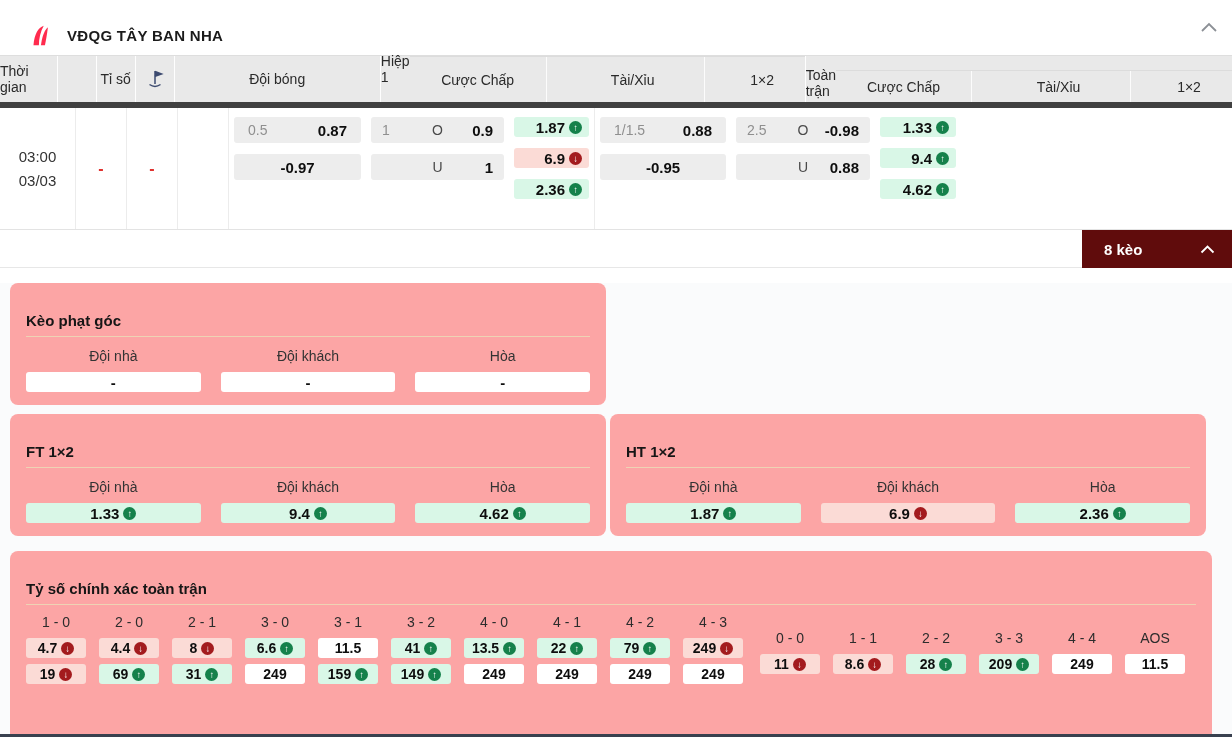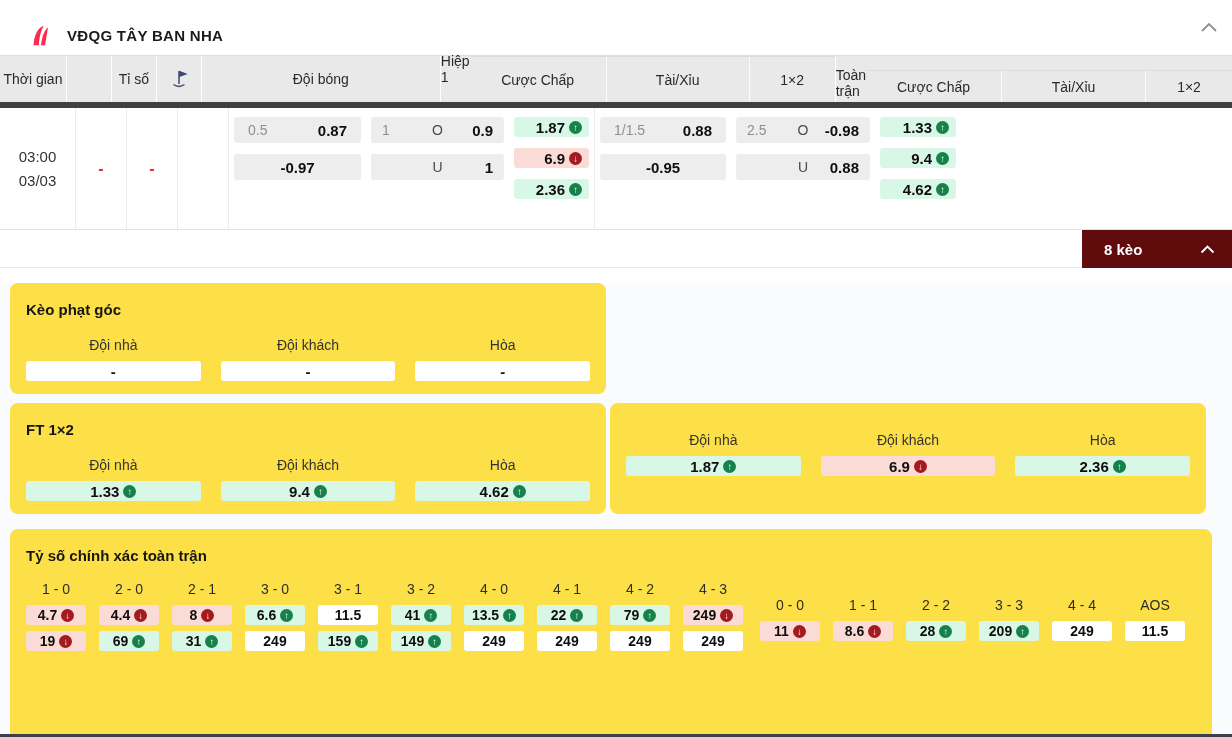--- a/index.html
+++ b/index.html
@@ -11,21 +11,21 @@
   .league-title { font-size:15px; font-weight:700; color:#1b1b1b; margin-left:13px; letter-spacing:.3px; }
   .league-collapse { position:absolute; right:14px; top:19px; cursor:pointer; }
 
   
   .thead { display:flex; height:53px; background:#e9e9e9; border-top:1px solid #dedede; border-bottom:6px solid #404040; color:#2a2a2a; font-size:14px; }
   .hcell { display:flex; align-items:center; justify-content:center; border-right:1px solid rgba(255,255,255,.95); }
   .w-time{width:76px;} .w-st{width:51px;} .w-score{width:51px;} .w-corner{width:51px;} .w-team{width:272px;}
   .hgroup { display:flex; flex-direction:row; border-right:1px solid rgba(255,255,255,.95); }
   .hgroup:last-child{border-right:none;margin-top:14px;}
   .hgroup-label { height:25px; display:flex; align-items:center; justify-content:center; }
-  .hgroup-sub { display:flex; border-top:1px solid #dcdcdc; flex:1; }
+  .hgroup-sub { display:flex; border-top:1px solid #dcdcdc; flex:1;gap:15px; }
   .hsub { display:flex; align-items:center; justify-content:center; border-right:1px solid rgba(255,255,255,.85); }
   .hsub:last-child{border-right:none;}
   .w-hc{width:137px;} .w-ou{width:143px;} .w-x2{width:85px;}
   .w-hc2{width:136px;} .w-ou2{width:144px;} .w-x22{width:86px;}
 
   .tbody { display:flex; height:122px; background:#fff; border-bottom:1px solid #e3e3e3; }
   .bcell { border-right:1px solid #ececec; display:flex; align-items:center; justify-content:center; }
   .time-cell { flex-direction:column; gap:7px; font-size:15px; color:#333; }
   .dash { color:#e0312e; font-weight:700; font-size:16px; }
   .team-cell { flex-direction:column; align-items:flex-start; justify-content:center; gap:19px; padding-left:17px; }
@@ -49,21 +49,21 @@
   .arrow { margin-left:4px; width:13px; height:13px; border-radius:50%; color:#fff; font-size:9.5px; line-height:13px; display:inline-flex; align-items:center; justify-content:center; font-weight:700; }
   .arrow.up { background:#15814b; }
   .arrow.down { background:#a31b1e; }
 
   
   .toggle-row { position:relative; height:38px; background:#fff; border-bottom:1px solid #e7e7e7; }
   .toggle-btn { position:absolute; right:0; top:0; width:150px; height:38px; background:#600c0c; color:#fff; display:flex; align-items:center; justify-content:space-between; padding:0 17px 0 22px; font-size:15px; font-weight:700; cursor:pointer; }
 
   
   .lower { height:469px; background:#fafbfc; }
-  .panel { background:#fde047; border-radius:8px; padding:18px 16px 13px 16px; }
+  .panel { background:#fca5a5; border-radius:8px; padding:29px 16px 13px 16px; }
   .panel-title { font-size:15px; font-weight:700; color:#161616; padding-bottom:7px; border-bottom:1px solid #eed3b4; }
   .p-corner { width:596px; margin:15px 0 0 10px; }
   .row2 { display:flex; gap:4px; margin:9px 0 0 10px; }
   .p-ft, .p-ht { width:596px; }
   .p-cs { width:1202px; height:222px; margin:15px 0 0 10px; }
   .market-row { display:flex; gap:20px; margin-top:11px; }
   .market-col { flex:1; text-align:center; }
   .market-head { font-size:14px; color:#333; margin-bottom:8px; }
 
   .cs-body { display:flex; margin-top:7px; }
@@ -265,20 +265,21 @@
           <div class="market-col">
             <div class="market-head">Hòa</div>
             <div class="ocell t-green">
                 <span class="val">4.62</span>
                 <span class="arrow up">↑</span>
               </div>
           </div>
         </div>
       </div>
       <div class="panel p-ht">
+        <div class="panel-title">HT 1×2</div>
         <div class="market-row">
           <div class="market-col">
             <div class="market-head">Đội nhà</div>
             <div class="ocell t-green">
                 <span class="val">1.87</span>
                 <span class="arrow up">↑</span>
               </div>
           </div>
           <div class="market-col">
             <div class="market-head">Đội khách</div>

